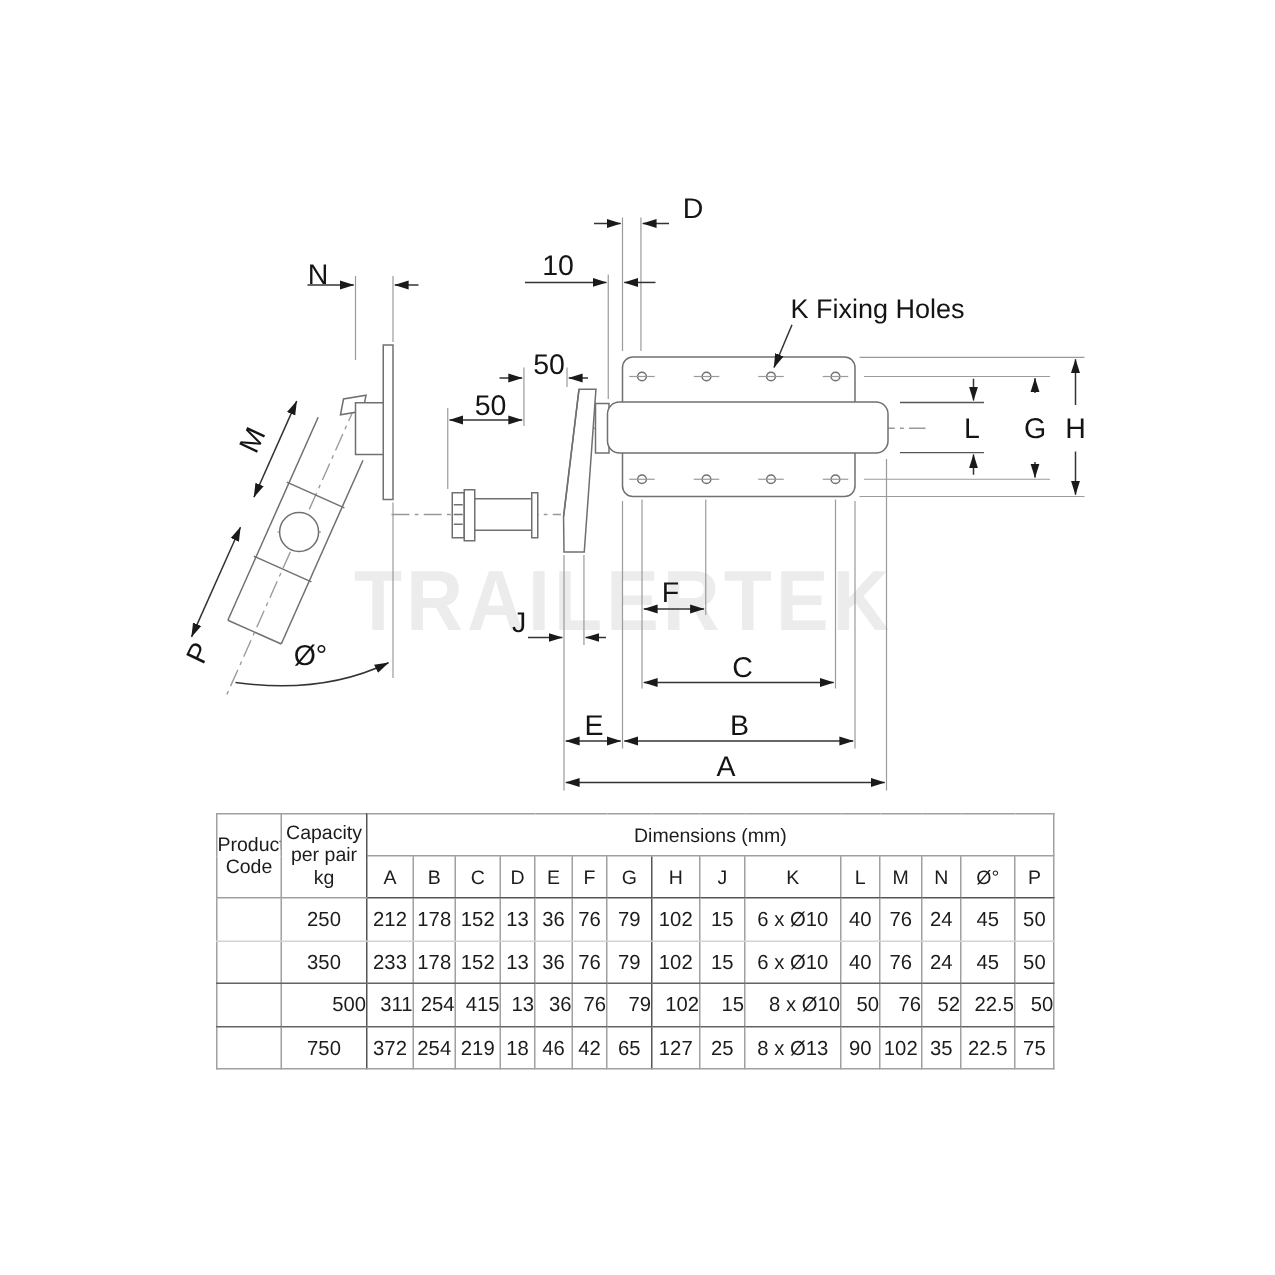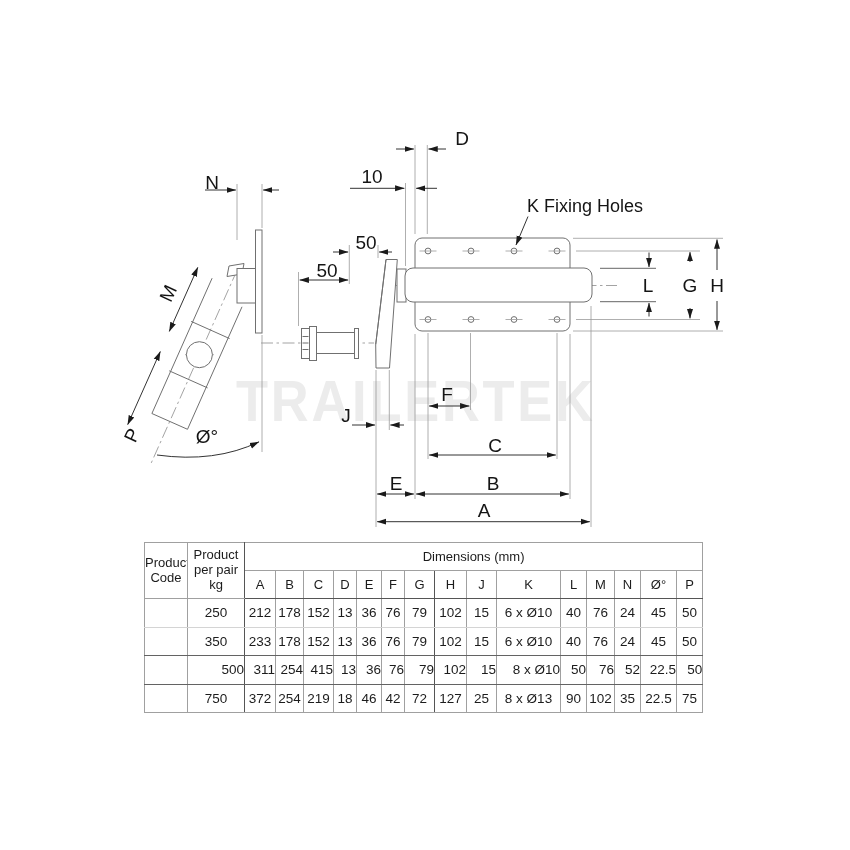--- a/index.html
+++ b/index.html
@@ -194,21 +194,21 @@
       <col style="width:26px">
         <col style="width:28px">
         <col style="width:26px">
         <col style="width:36px">
       <col style="width:26px">
     </colgroup>
     <thead>
       <tr>
         <th rowspan="2" class="hdr-multi">Product
 Code</th>
-        <th rowspan="2" class="hdr-multi dark-right">Product
+        <th rowspan="2" class="hdr-multi dark-right">Capacity
 per pair
 kg</th>
         <th colspan="15">Dimensions (mm)</th>
       </tr>
       <tr class="letters">
           <th>A</th>
           <th>B</th>
           <th>C</th>
           <th>D</th>
           <th>E</th>
@@ -284,21 +284,21 @@
         </tr>
         <tr>
           <td></td>
           <td class="dark-right">750</td>
           <td>372</td>
           <td>254</td>
           <td>219</td>
           <td>18</td>
           <td>46</td>
           <td>42</td>
-          <td class="dark-right">72</td>
+          <td class="dark-right">65</td>
           <td>127</td>
           <td>25</td>
           <td>8 x Ø13</td>
           <td>90</td>
           <td>102</td>
           <td>35</td>
           <td>22.5</td>
           <td>75</td>
         </tr>
       </tbody>

